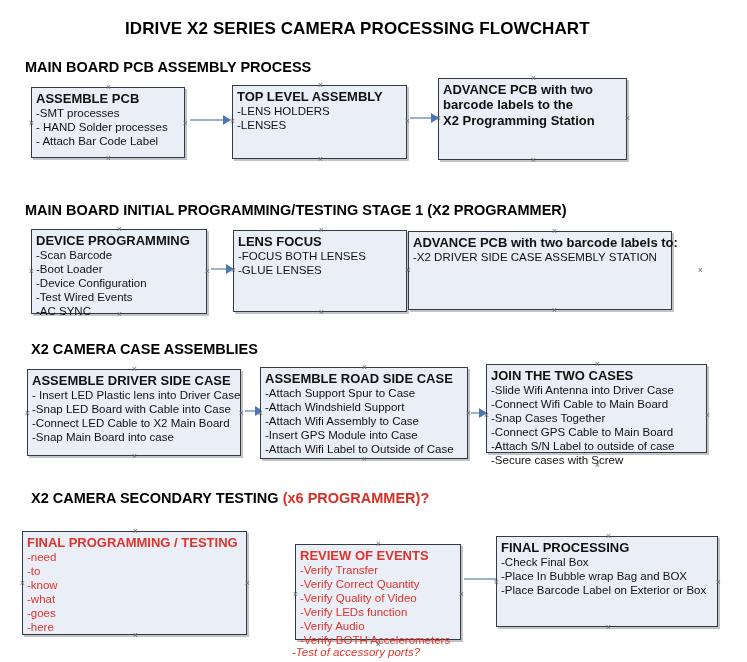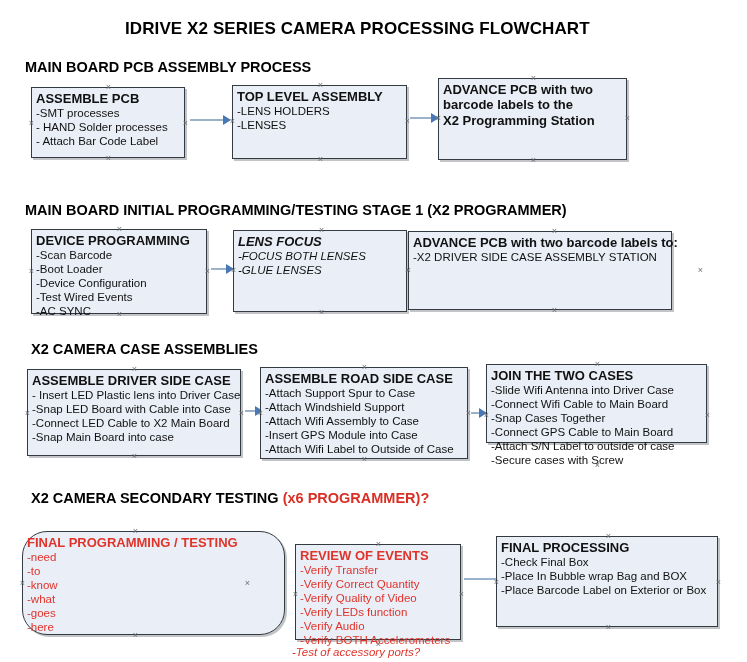--- a/index.html
+++ b/index.html
@@ -147,21 +147,21 @@
     <span class="handle" style="left:84px;top:-4px;"></span>
     <span class="handle" style="left:84px;top:81px;"></span>
     <span class="handle" style="left:-4px;top:38px;"></span>
     <span class="handle" style="left:172px;top:38px;"></span>
   </div>
 
   <div class="conn" style="left:211px;top:268px;width:22px;">
     <span class="head"></span>
   </div>
 
-  <div class="node" style="left:233px;top:230px;width:174px;height:82px;font-style:italic;">
+  <div class="node" style="left:233px;top:230px;width:174px;height:82px;">
     <div class="hd">LENS FOCUS</div>
     <div class="ln">-FOCUS BOTH LENSES</div>
     <div class="ln">-GLUE LENSES</div>
     <span class="handle" style="left:84px;top:-4px;"></span>
     <span class="handle" style="left:84px;top:78px;"></span>
     <span class="handle" style="left:-4px;top:36px;"></span>
     <span class="handle" style="left:170px;top:36px;"></span>
   </div>
 
   <div class="conn" style="left:410px;top:266px;width:18px;">
@@ -205,39 +205,39 @@
     <span class="handle" style="left:100px;top:-4px;"></span>
     <span class="handle" style="left:100px;top:88px;"></span>
     <span class="handle" style="left:-4px;top:42px;"></span>
     <span class="handle" style="left:204px;top:42px;"></span>
   </div>
 
   <div class="conn" style="left:471px;top:412px;width:15px;">
     <span class="head"></span>
   </div>
 
-  <div class="node" style="left:486px;top:364px;width:221px;height:79px;">
+  <div class="node" style="left:486px;top:364px;width:221px;height:89px;">
     <div class="hd">JOIN THE TWO CASES</div>
     <div class="ln">-Slide Wifi Antenna into Driver Case</div>
     <div class="ln">-Connect Wifi Cable to Main Board</div>
     <div class="ln">-Snap Cases Together</div>
     <div class="ln">-Connect GPS Cable to Main Board</div>
     <div class="ln">-Attach S/N Label to outside of case</div>
     <div class="ln">-Secure cases with Screw</div>
     <span class="handle" style="left:107px;top:-4px;"></span>
     <span class="handle" style="left:107px;top:97px;"></span>
     <span class="handle" style="left:-4px;top:47px;"></span>
     <span class="handle" style="left:217px;top:47px;"></span>
   </div>
 
   <div class="section-head" style="left:31px;top:490px;">
     <span>X2 CAMERA SECONDARY TESTING </span><span class="accent">(x6 PROGRAMMER)?</span>
   </div>
 
-  <div class="node red" style="left:22px;top:531px;width:263px;height:104px;border-radius:25px;">
+  <div class="node red" style="left:22px;top:531px;width:225px;height:104px;">
     <div class="hd">FINAL PROGRAMMING / TESTING</div>
     <div class="ln">-need</div>
     <div class="ln">-to</div>
     <div class="ln">-know</div>
     <div class="ln">-what</div>
     <div class="ln">-goes</div>
     <div class="ln">-here</div>
     <span class="handle" style="left:109px;top:-4px;"></span>
     <span class="handle" style="left:109px;top:100px;"></span>
     <span class="handle" style="left:-4px;top:48px;"></span>

